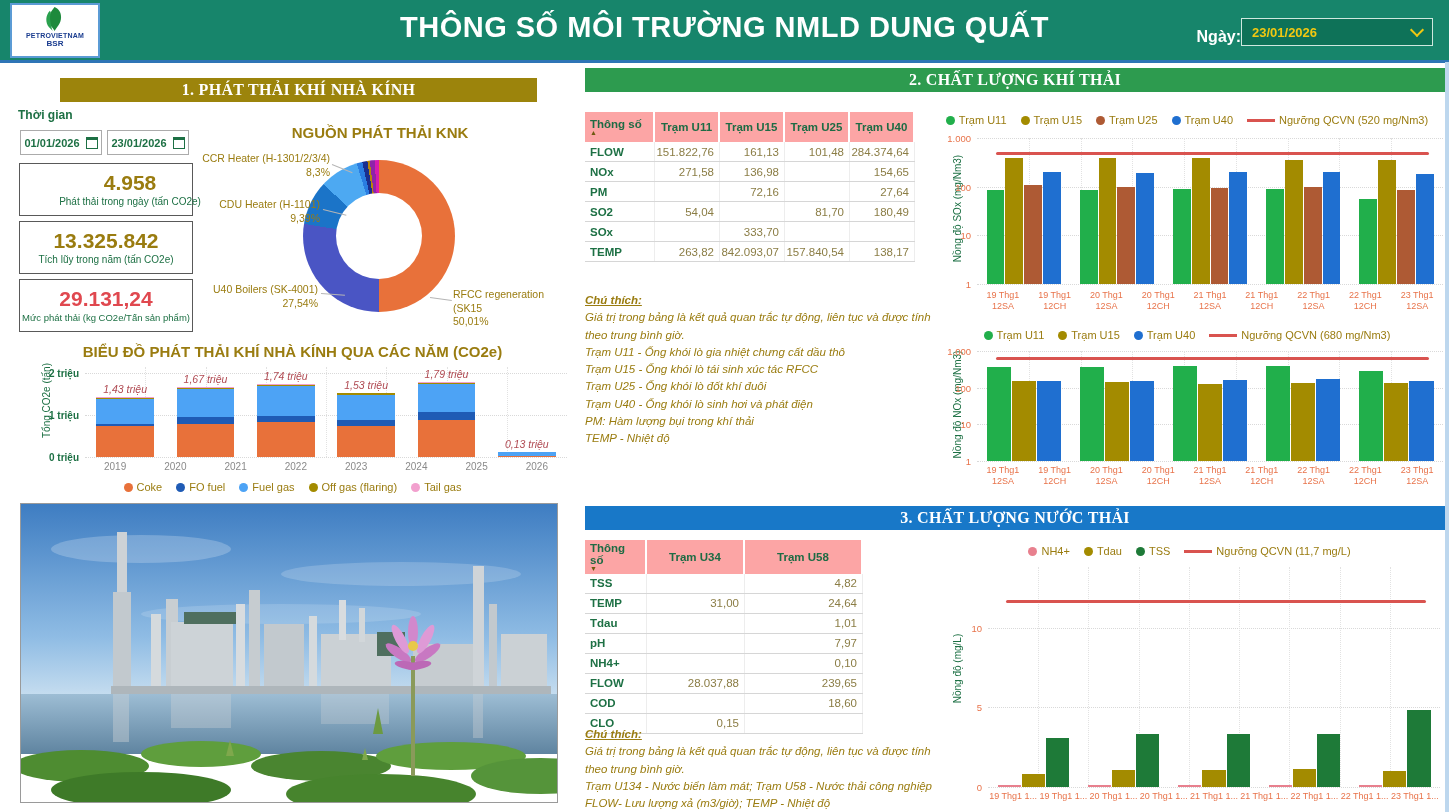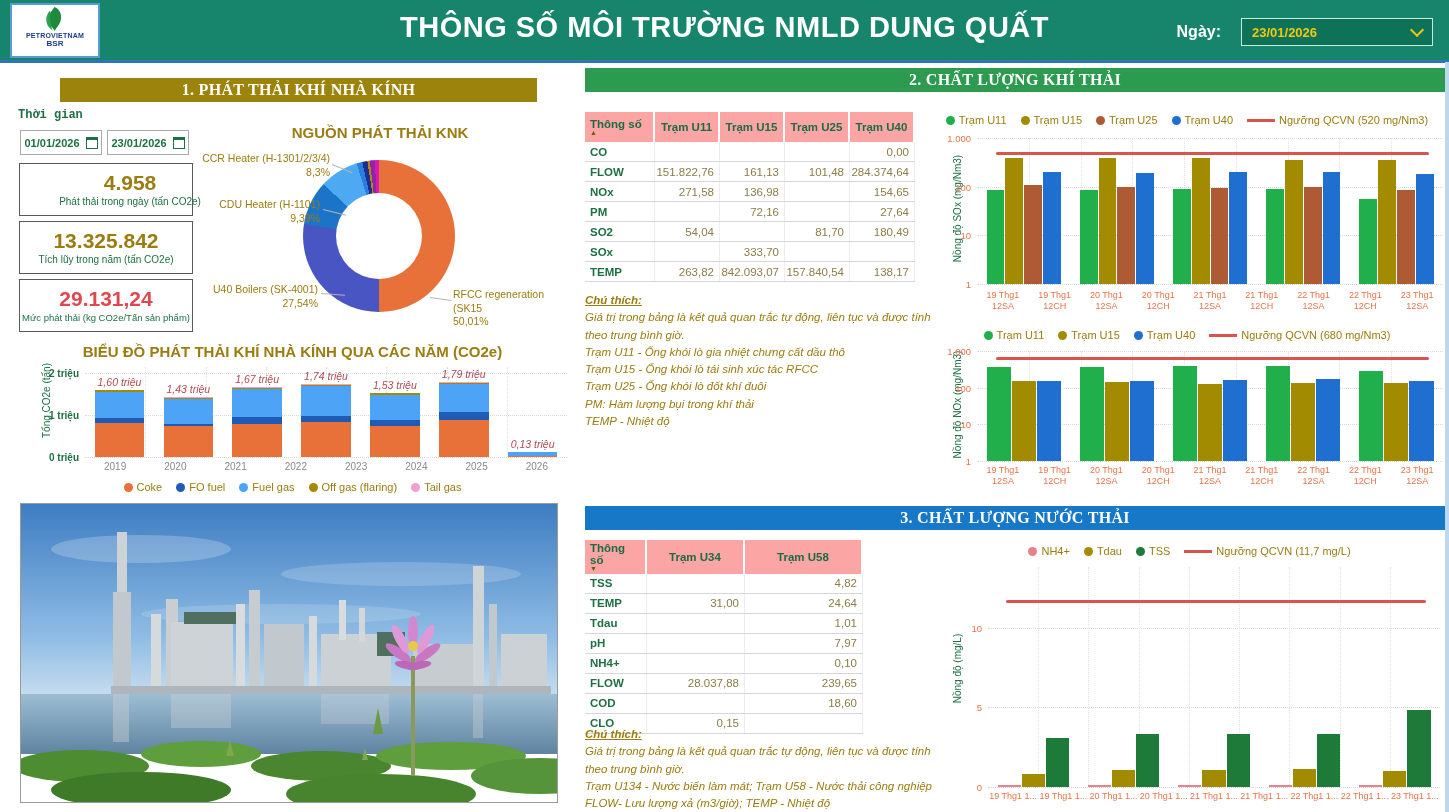--- a/index.html
+++ b/index.html
@@ -8,37 +8,37 @@
   .abs{position:absolute;}
 
   
   .topbar{left:0;top:0;width:1449px;height:60px;background:#17856B;border-bottom:3px solid #2E75B6;}
   .logo{left:10px;top:3px;width:90px;height:55px;background:#fff;border:2px solid #5B9BD5;
         display:flex;flex-direction:column;align-items:center;justify-content:flex-start;box-sizing:border-box;}
   .logo svg{height:26px;margin-top:1px;}
   .logo .l1{font-size:7px;font-weight:bold;color:#1A3C8F;letter-spacing:.2px;line-height:1.1;}
   .logo .l2{font-size:8px;font-weight:bold;color:#1A3C8F;line-height:1.1;}
   .main-title{left:0;top:11px;width:1449px;text-align:center;color:#fff;font-size:29px;font-weight:bold;letter-spacing:.5px;}
-  .date-group{right:16px;top:18px;display:flex;align-items:center;gap:20px;}
+  .date-group{right:16px;top:18px;display:flex;align-items:flex-end;gap:0;}
   .date-label{color:#fff;font-weight:bold;font-size:16px;}
   .date-select{width:192px;height:28px;background:#0E7258;border:1px solid #CFE8DF;display:flex;align-items:center;
                justify-content:space-between;padding:0 10px;box-sizing:border-box;cursor:pointer;}
   .date-select .val{color:#F2C811;font-size:13px;font-weight:bold;}
   .chev{width:8px;height:8px;border-right:2px solid #F2C811;border-bottom:2px solid #F2C811;transform:rotate(45deg);margin-top:-4px;}
   .scrollbar{right:0;top:62px;width:4px;height:750px;background:#BDD7EE;}
 
   
   .secbar{height:24px;color:#fff;font-family:"Liberation Serif",serif;font-weight:bold;font-size:16px;
           display:flex;align-items:center;justify-content:center;letter-spacing:.3px;}
   .sec1{left:60px;top:78px;width:477px;background:#9C840C;}
   .sec2{left:585px;top:68px;width:860px;background:#2D9B4F;}
   .sec3{left:585px;top:506px;width:860px;background:#1878C8;}
 
   
-  .tg-label{left:18px;top:108px;color:#1D7044;font-weight:bold;font-size:12px;font-family:Liberation Mono, monospace;}
+  .tg-label{left:18px;top:108px;color:#1D7044;font-weight:bold;font-size:12px;}
   .dinput{top:130px;width:82px;height:25px;border:1px solid #ABABAB;background:#fff;display:flex;align-items:center;
           justify-content:center;gap:6px;color:#1D7044;font-size:11px;font-weight:bold;box-sizing:border-box;cursor:pointer;}
   .cal{width:10px;height:8px;border:1px solid #1D7044;border-top:3px solid #1D7044;display:inline-block;}
   .kpi{left:19px;width:174px;height:53px;border:1.5px solid #595959;background:#fff;display:flex;flex-direction:column;
        align-items:center;justify-content:center;box-sizing:border-box;}
   .kpi .v{font-size:21px;font-weight:bold;line-height:1.05;}
   .kpi .t{font-size:10px;color:#1D7044;margin-top:2px;white-space:nowrap;}
 
   .donut-title{left:205px;top:124px;width:350px;text-align:center;color:#9A7C10;font-weight:bold;font-size:15px;}
   .donut{left:303px;top:160px;width:152px;height:152px;border-radius:50%;}
@@ -179,30 +179,20 @@
       <div class="ytick" style="top:6.976744186046513%">2 triệu</div>
       <div class="vgrid" style="left:12.5%"></div>
       <div class="vgrid" style="left:25%"></div>
       <div class="vgrid" style="left:37.5%"></div>
       <div class="vgrid" style="left:50%"></div>
       <div class="vgrid" style="left:62.5%"></div>
       <div class="vgrid" style="left:75%"></div>
       <div class="vgrid" style="left:87.5%"></div>
       <div class="groups">
         <div class="scol">
-          <div class="totlab">1,60 triệu</div>
-          <div class="stack">
-            <div class="seg" style="height:34.325581395348834px;background:#E8713A"></div>
-            <div class="seg" style="height:5.023255813953488px;background:#1F5BB5"></div>
-            <div class="seg" style="height:25.953488372093027px;background:#4DA3F5"></div>
-            <div class="seg" style="height:1.255813953488372px;background:#A38B00"></div>
-            <div class="seg" style="height:0.41860465116279066px;background:#F2A0CE"></div>
-          </div>
-        </div>
-        <div class="scol">
           <div class="totlab">1,43 triệu</div>
           <div class="stack">
             <div class="seg" style="height:30.55813953488372px;background:#E8713A"></div>
             <div class="seg" style="height:2.9302325581395356px;background:#1F5BB5"></div>
             <div class="seg" style="height:24.697674418604652px;background:#4DA3F5"></div>
             <div class="seg" style="height:1.255813953488372px;background:#A38B00"></div>
             <div class="seg" style="height:0.41860465116279066px;background:#F2A0CE"></div>
           </div>
         </div>
         <div class="scol">
@@ -374,27 +364,20 @@
         <span>Trạm U15</span>
       </div>
       <div class="tcell hcell" style="width:65px">
         <span>Trạm U25</span>
       </div>
       <div class="tcell hcell" style="width:65px">
         <span>Trạm U40</span>
       </div>
     </div>
     <div class="trow">
-      <div class="tcell labelcell" style="width:70px">CO</div>
-      <div class="tcell valuecell" style="width:65px"></div>
-      <div class="tcell valuecell" style="width:65px"></div>
-      <div class="tcell valuecell" style="width:65px"></div>
-      <div class="tcell valuecell" style="width:65px">0,00</div>
-    </div>
-    <div class="trow">
       <div class="tcell labelcell" style="width:70px">FLOW</div>
       <div class="tcell valuecell" style="width:65px">151.822,76</div>
       <div class="tcell valuecell" style="width:65px">161,13</div>
       <div class="tcell valuecell" style="width:65px">101,48</div>
       <div class="tcell valuecell" style="width:65px">284.374,64</div>
     </div>
     <div class="trow">
       <div class="tcell labelcell" style="width:70px">NOx</div>
       <div class="tcell valuecell" style="width:65px">271,58</div>
       <div class="tcell valuecell" style="width:65px">136,98</div>
@@ -431,20 +414,21 @@
     </div>
   </div>
 
 <div class="abs notes" style="left:585px;top:292px;width:350px;">
   <div class="nt">Chú thích:</div>
   <div>
       <div>Giá trị trong bảng là kết quả quan trắc tự động, liên tục và được tính theo trung bình giờ.</div>
       <div>Trạm U11 - Ống khói lò gia nhiệt chưng cất dầu thô</div>
       <div>Trạm U15 - Ống khói lò tái sinh xúc tác RFCC</div>
       <div>Trạm U25 - Ống khói lò đốt khí đuôi</div>
+      <div>Trạm U40 - Ống khói lò sinh hơi và phát điện</div>
       <div>PM: Hàm lượng bụi trong khí thải</div>
       <div>TEMP - Nhiệt độ</div>
     </div>
 </div>
 
 <div class="abs chartbox" style="left:925px;top:108px;width:524px;height:219px;">
   <div class="legend" style="top:6px;">
       <span class="litem">
         <span class="dot" style="background:#21AF4B"></span>
         <span>Trạm U11</span>

